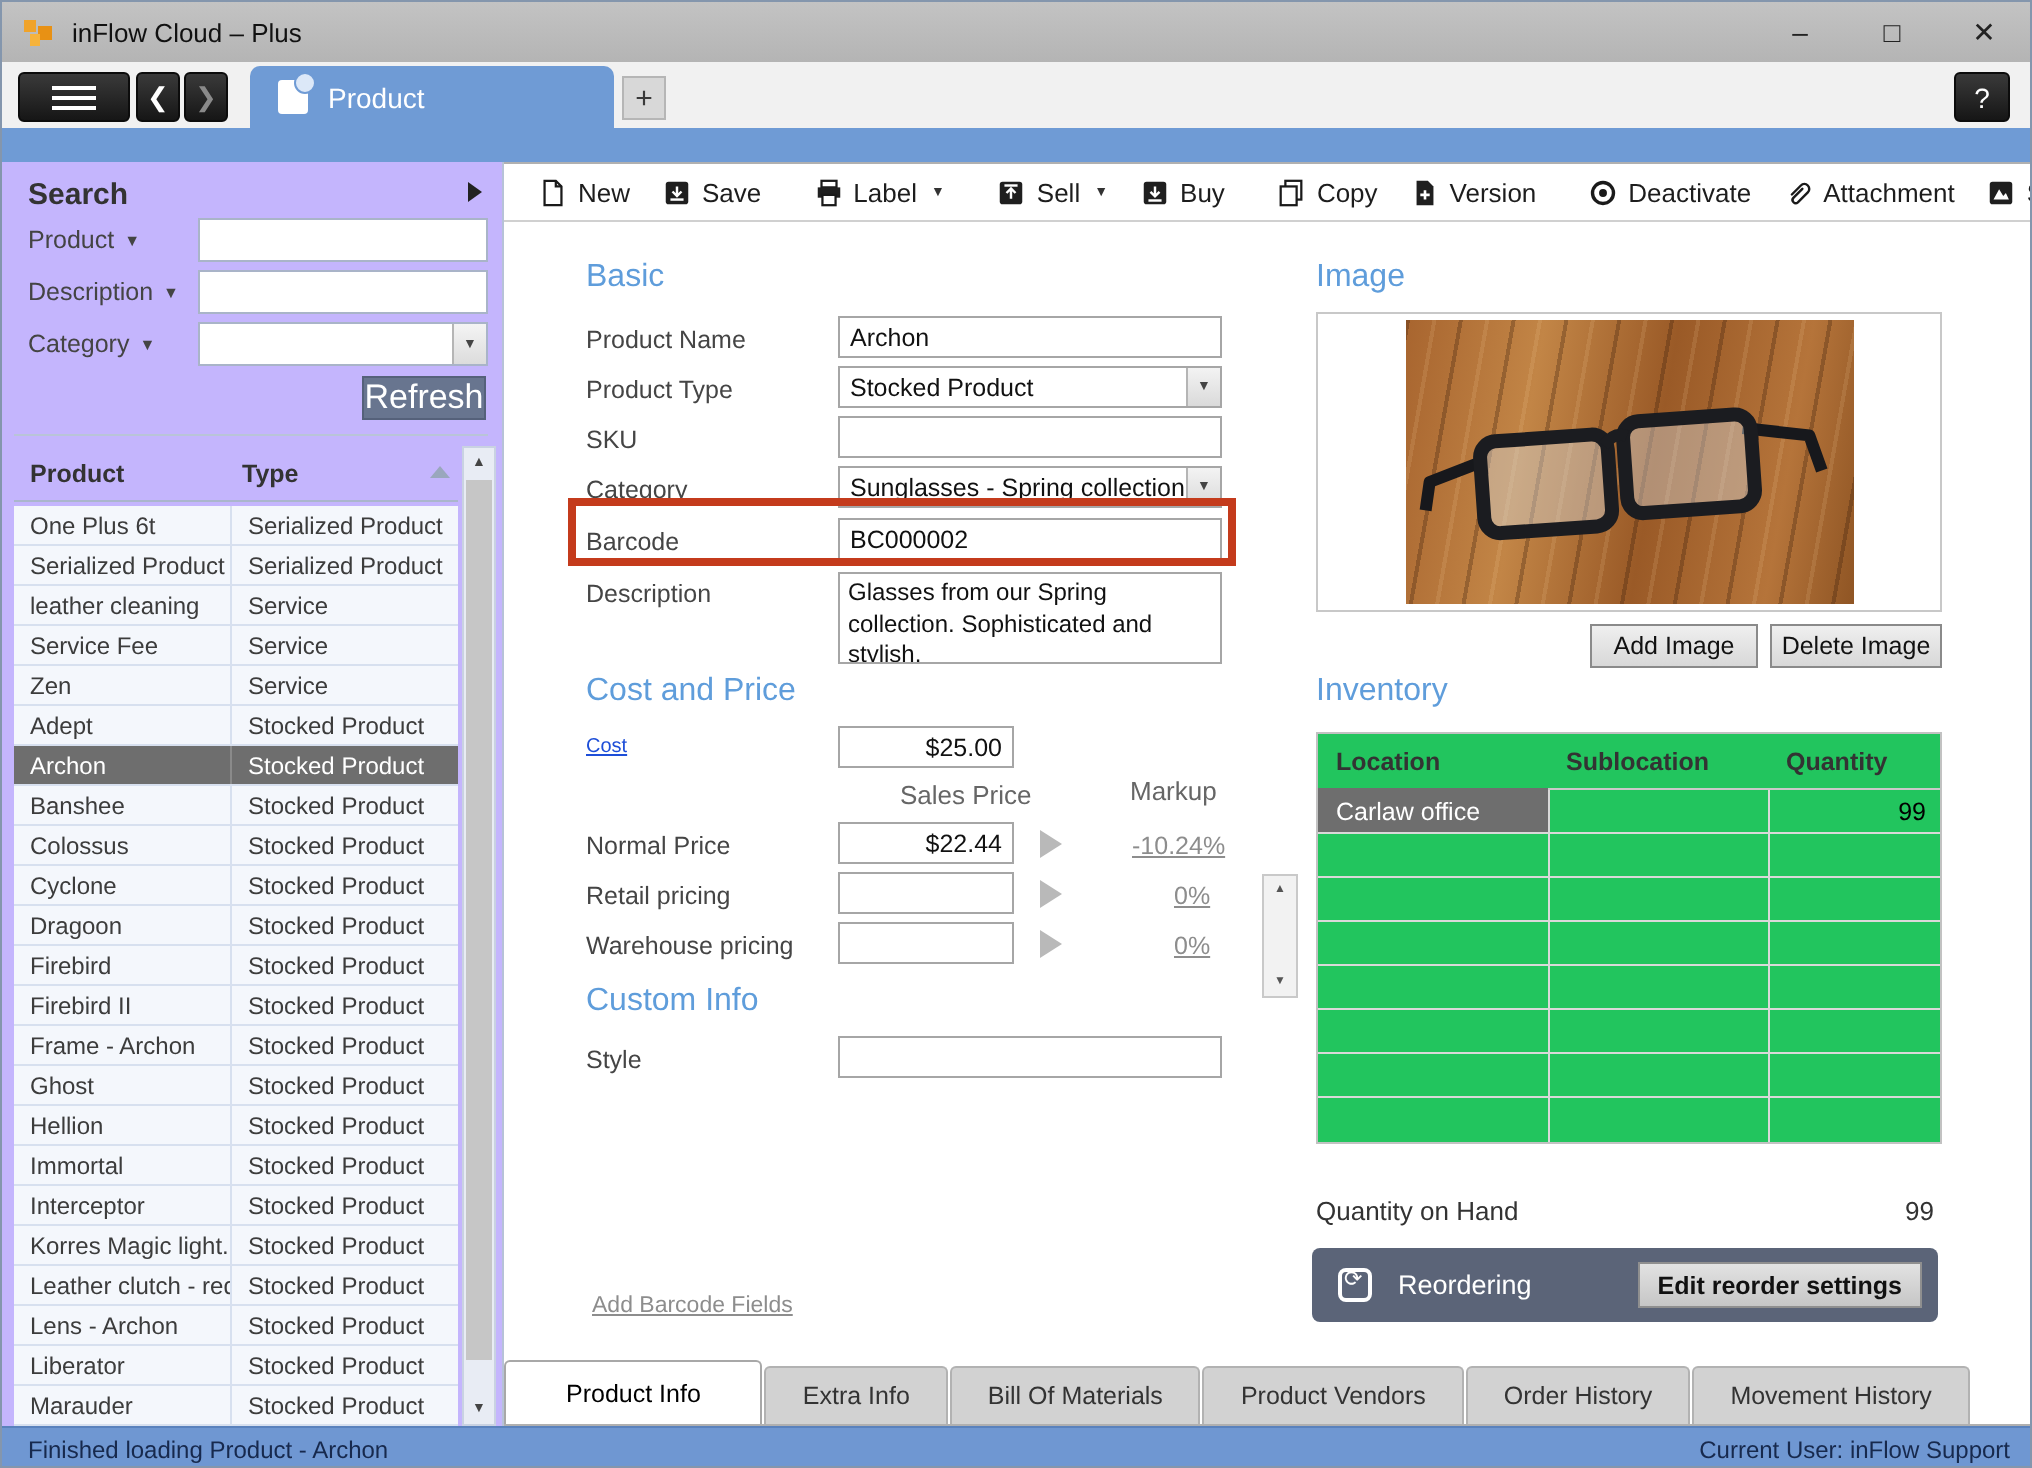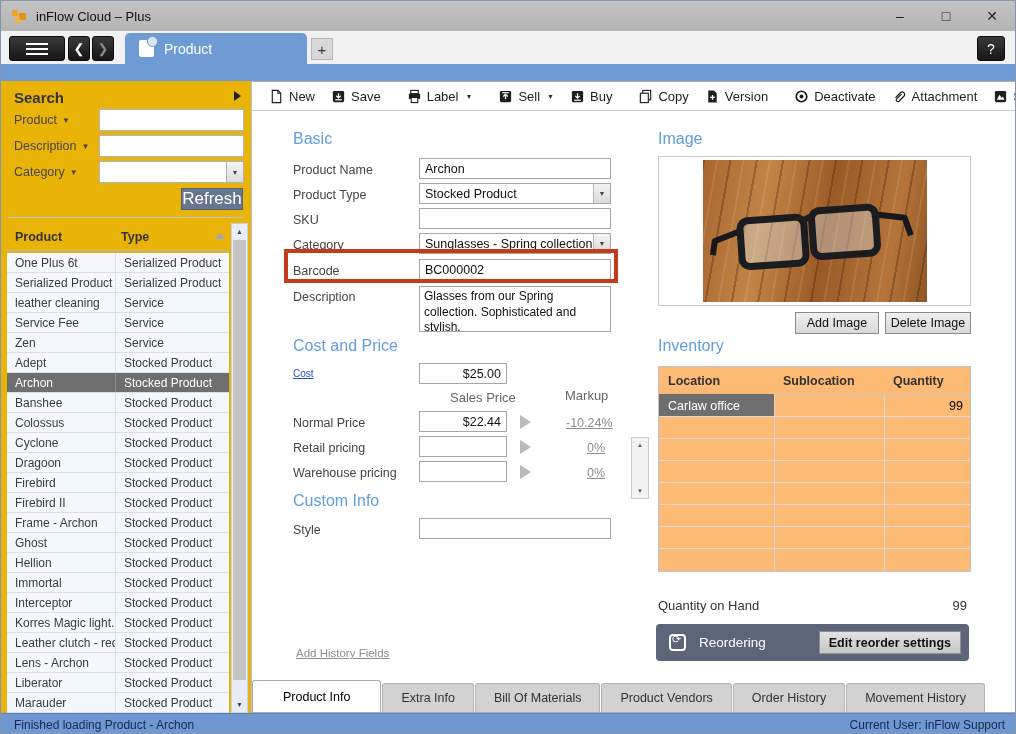--- a/index.html
+++ b/index.html
@@ -26,21 +26,21 @@
   .nav-back { position:absolute; left:67px; top:5px; width:22px; height:25px; font-size:13px; }
   .nav-fwd  { position:absolute; left:91px; top:5px; width:22px; height:25px; font-size:13px; color:#8a8a8a; }
   .tab-product { position:absolute; left:124px; top:2px; width:182px; height:31px; background:#6f9bd5; border-radius:5px 5px 0 0; display:flex; align-items:center; color:#fff; font-size:14px; }
   .doc-icon { position:relative; width:15px; height:17px; background:#fff; border-radius:2px; margin:0 10px 0 14px; }
   .doc-icon:after { content:""; position:absolute; right:-4px; top:-4px; width:9px; height:9px; background:#dce8f8; border:1px solid #6f9bd5; border-radius:50%; }
   .tab-plus { position:absolute; left:310px; top:7px; width:22px; height:22px; background:#d8d8d8; border:1px solid #b6b6b6; display:flex; align-items:center; justify-content:center; font-size:15px; color:#3a3a3a; }
   .help-btn { position:absolute; right:10px; top:5px; width:28px; height:25px; font-size:14px; }
   .bluestrip { position:absolute; left:0; top:63px; width:100%; height:17px; background:#6f9bd5; }
 
   
-  .leftpanel { position:absolute; left:0; top:80px; width:251px; height:632px; background:#eab308; border-right:1px solid #b7c2d8; }
+  .leftpanel { position:absolute; left:0; top:80px; width:251px; height:632px; background:#c4b5fd; border-right:1px solid #b7c2d8; }
   .search-title { position:absolute; left:13px; top:8px; font-size:15px; font-weight:bold; color:#333; }
   .collapse-arrow { position:absolute; right:10px; top:10px; width:0; height:0; border-left:7px solid #222; border-top:5px solid transparent; border-bottom:5px solid transparent; }
   .sfield { position:absolute; left:13px; height:22px; font-size:12.5px; color:#444; display:flex; align-items:center; }
   .sfield .ar { font-size:8px; color:#444; margin-left:5px; }
   .sinput { position:absolute; left:98px; width:145px; height:22px; border:1px solid #a9b4c8; background:#fff; font-size:12px; padding:0 4px; font-family:inherit; }
   .combo { position:absolute; left:98px; width:145px; height:22px; border:1px solid #a9b4c8; background:#fff; }
   .combo .dbtn { position:absolute; right:0; top:0; width:17px; height:100%; background:linear-gradient(#f4f4f4,#dcdcdc); border-left:1px solid #b5b5b5; display:flex; align-items:center; justify-content:center; font-size:7px; color:#444; }
   .refresh-btn { position:absolute; right:8px; top:107px; width:62px; height:22px; background:#68758f; color:#fff; font-size:17px; border:1px solid #55617a; display:flex; align-items:center; justify-content:center; }
   .panel-divider { position:absolute; left:6px; top:136px; width:237px; height:1px; background:#b9c4d8; }
 
@@ -87,21 +87,21 @@
 
   
   .img-frame { position:absolute; left:406px; top:74px; width:313px; height:150px; border:1px solid #c8c8c8; background:#fff; }
   .photo { position:absolute; left:44px; top:3px; width:224px; height:142px;
     background:linear-gradient(100deg,#a8652f,#c28546 28%,#9a5a27 55%,#b5743a 82%,#8f5524);
     overflow:hidden; }
   .photo .grain { position:absolute; inset:0; background:repeating-linear-gradient(100deg, rgba(50,24,8,.28) 0 2px, transparent 2px 13px, rgba(255,220,170,.12) 13px 15px, transparent 15px 26px); }
   .gbtn { position:absolute; height:22px; background:linear-gradient(#efefef,#d8d8d8); border:1px solid #8a8a8a; font-size:12.5px; color:#111; display:flex; align-items:center; justify-content:center; font-family:inherit; }
 
   
-  .inv-table { position:absolute; left:406px; top:284px; width:313px; border:1px solid #c2c2c2; background:#fdba74; font-size:12.5px; }
+  .inv-table { position:absolute; left:406px; top:284px; width:313px; border:1px solid #c2c2c2; background:#22c55e; font-size:12.5px; }
   .inv-head { display:flex; height:28px; font-weight:bold; color:#333; border-bottom:1px solid #c9c9c9; }
   .inv-head div { padding:7px 0 0 9px; }
   .ih1{ width:115px; } .ih2{ width:110px; } .ih3{ width:86px; }
   .inv-row { display:flex; height:22px; border-bottom:1px solid #d9d9d9; }
   .inv-row:last-child { border-bottom:none; }
   .inv-row div { overflow:hidden; white-space:nowrap; }
   .iv1 { width:115px; padding:4px 0 0 9px; }
   .iv2 { width:110px; padding:4px 0 0 9px; border-left:1px solid #d9d9d9; }
   .iv3 { width:86px; padding:4px 7px 0 0; border-left:1px solid #d9d9d9; text-align:right; }
   .inv-row.selected .iv1 { background:#6e6e6e; color:#fff; margin-top:-1px; padding-top:5px; }
@@ -429,21 +429,21 @@
     <div class="markup-link" style="left:335px; top:384px;">0%</div>
 
     <div class="mini-scroll" style="left:379px; top:355px;">
       <span class="ms-ar" style="top:0;">▲</span>
       <span class="ms-ar" style="bottom:0;">▼</span>
     </div>
 
     <div class="sec-header" style="left:41px; top:410px;">Custom Info</div>
     <div class="flabel" style="left:41px; top:441px;">Style</div>
     <input class="finput" style="left: 167px; top: 436px; width: 192px;" value="">
-    <div class="add-custom link" style="left:44px; top:565px;">Add History Fields</div>
+    <div class="add-custom link" style="left:44px; top:565px;">Add Barcode Fields</div>
 
     <div class="sec-header" style="left:406px; top:48px;">Image</div>
     <div class="img-frame">
       <div class="photo">
         <div class="grain"></div>
         <svg width="224" height="142" viewBox="0 0 224 142" style="position:absolute; left:0; top:0;">
           <g transform="rotate(-4 112 80)">
             <path d="M38 66 L12 74 L9 88" fill="none" stroke="#17181c" stroke-width="6" stroke-linejoin="round"></path>
             <path d="M170 58 L203 64 L208 82" fill="none" stroke="#17181c" stroke-width="6" stroke-linejoin="round"></path>
             <rect x="38" y="56" width="64" height="46" rx="8" fill="rgba(215,225,232,0.40)" stroke="#1b1c20" stroke-width="7"></rect>

